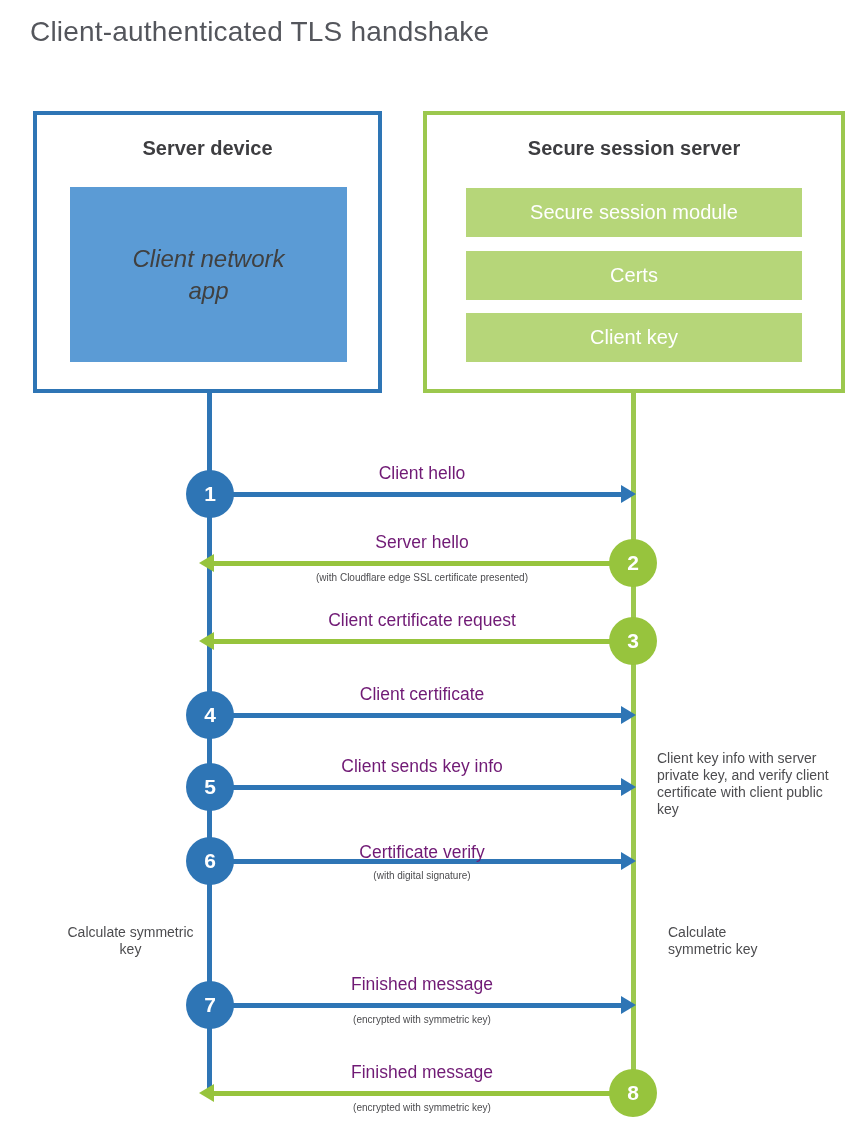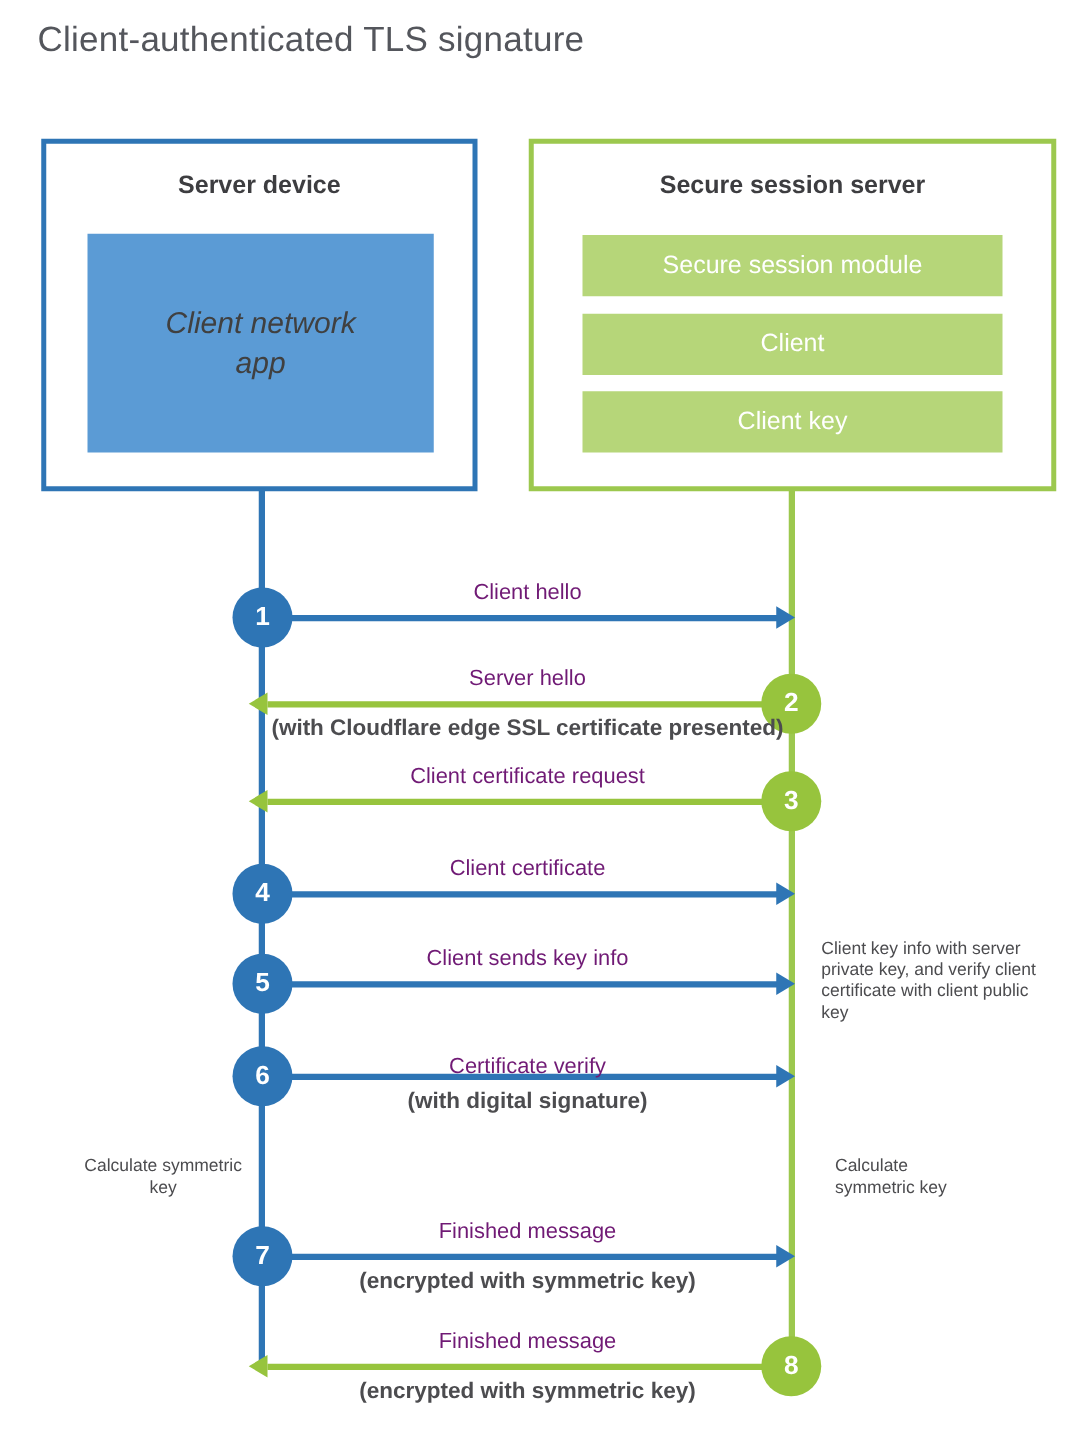--- a/index.html
+++ b/index.html
@@ -32,45 +32,45 @@
 
   
   .arrow-line{position:absolute;height:5px;z-index:2;}
   .a-blue{background:#2E75B5;} .a-green{background:#97C43D;}
   .arrow-head{position:absolute;width:0;height:0;border-top:9px solid transparent;border-bottom:9px solid transparent;z-index:2;}
   .h-right{border-left:15px solid #2E75B5;}
   .h-left{border-right:15px solid #97C43D;}
 
   
   .msg-label{position:absolute;left:210px;width:424px;text-align:center;font-size:17.5px;color:#701a75;z-index:4;}
-  .msg-sub{position:absolute;left:210px;width:424px;text-align:center;font-size:18px;color:#4c4c4f;z-index:4;font-weight:bold;}
+  .msg-sub{position:absolute;left:210px;width:424px;text-align:center;font-size:10px;color:#4c4c4f;z-index:4;}
 
   
   .note{position:absolute;font-size:14px;line-height:17px;color:#4c4c4f;}
   .note-decrypt{left:657px;top:750px;width:172px;text-align:left;}
   .note-calc-left{left:63px;top:924px;width:135px;text-align:center;}
   .note-calc-right{left:668px;top:924px;width:112px;text-align:left;}
 </style>
 </head>
 <body>
 
 <div id="stage">
 
-  <div class="title">Client-authenticated TLS signature</div>
+  <div class="title">Client-authenticated TLS handshake</div>
 
   <div class="client-box"></div>
   <div class="box-title client-box-title">Server device</div>
   <div class="app-rect">
     <span>Client network app</span>
   </div>
 
   <div class="server-box"></div>
   <div class="box-title server-box-title">Secure session server</div>
   <div class="server-bar bar-0">Secure session module</div>
-  <div class="server-bar bar-1">Client</div>
+  <div class="server-bar bar-1">Certs</div>
   <div class="server-bar bar-2">Client key</div>
 
   <div class="vline vline-client"></div>
   <div class="vline vline-server"></div>
 
   <div class="arrow-line a-blue" style="left:210px;top:492px;width:412px;"></div>
   <div class="arrow-head h-right" style="left:621px;top:485px;"></div>
   <div class="step-circle c-blue" style="left:186px;top:470px;">1</div>
   <div class="msg-label" style="top:463px;">Client hello</div>
 

